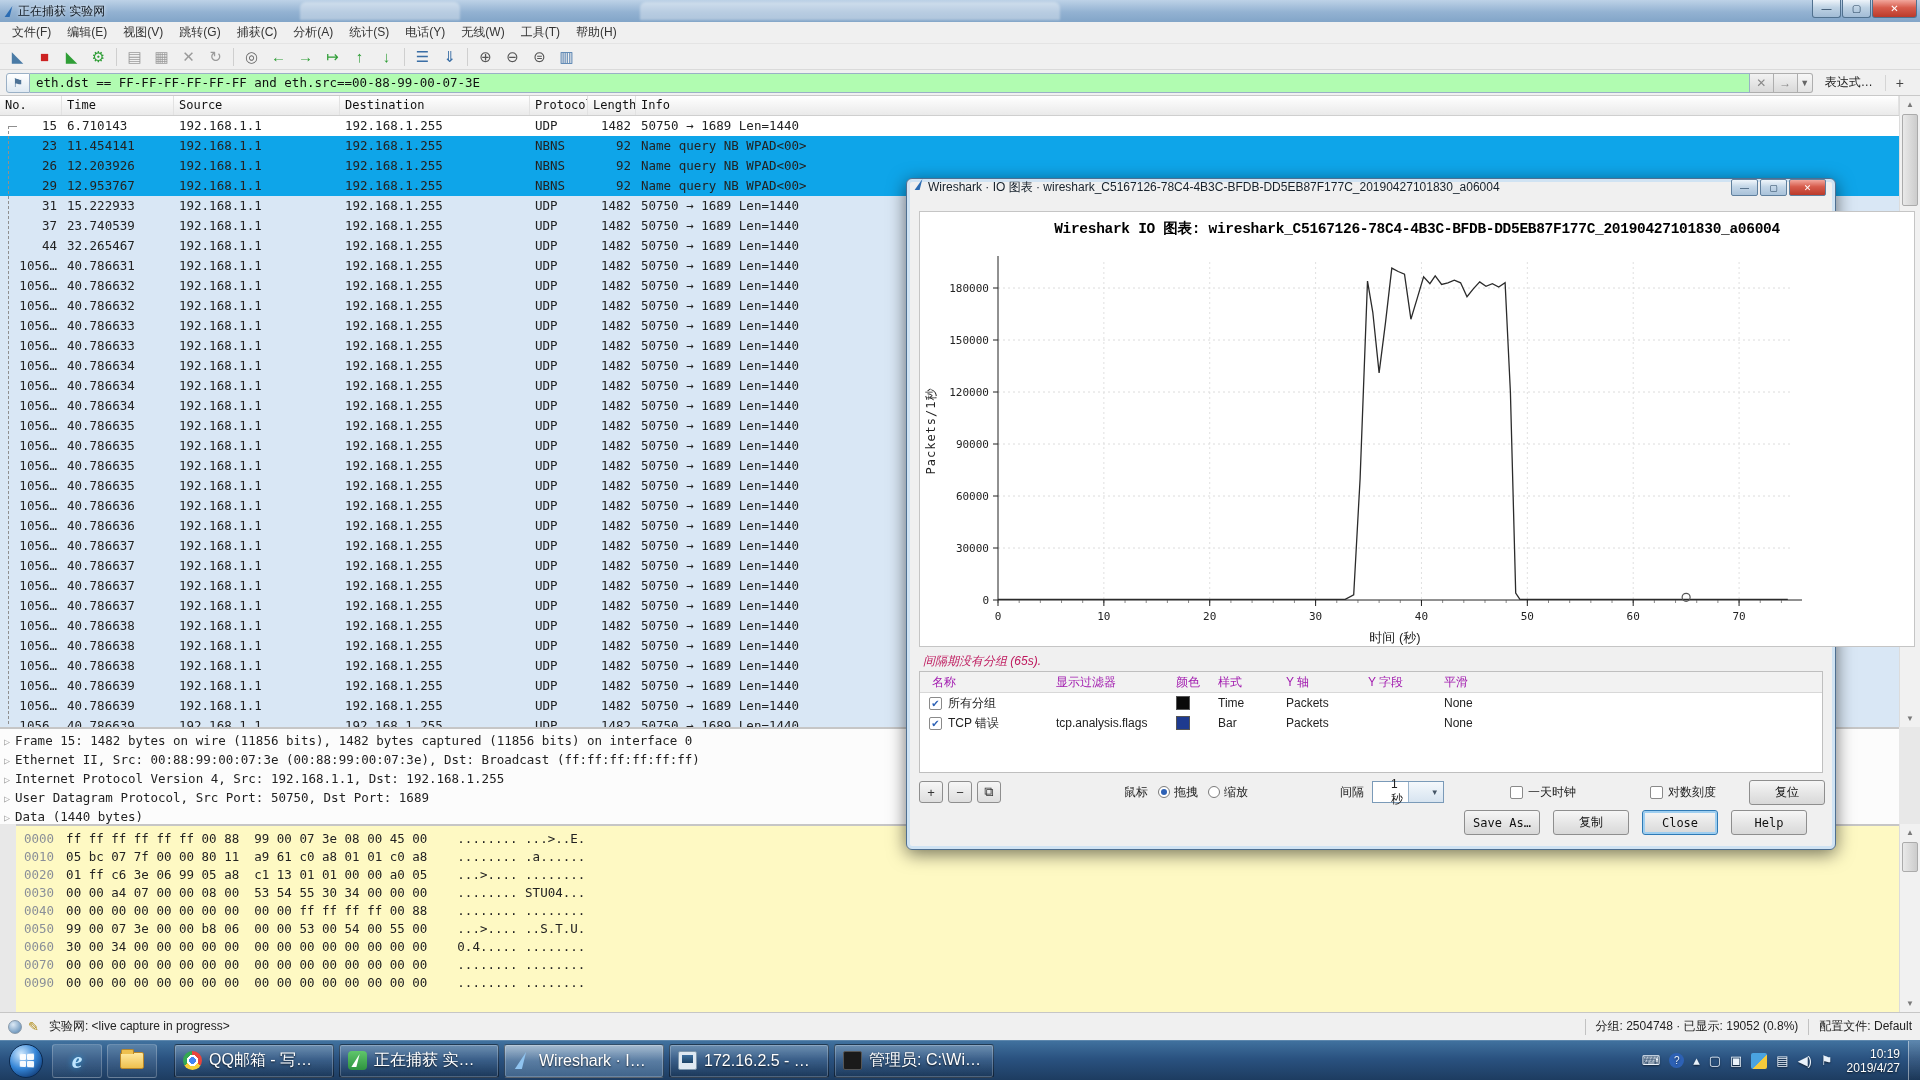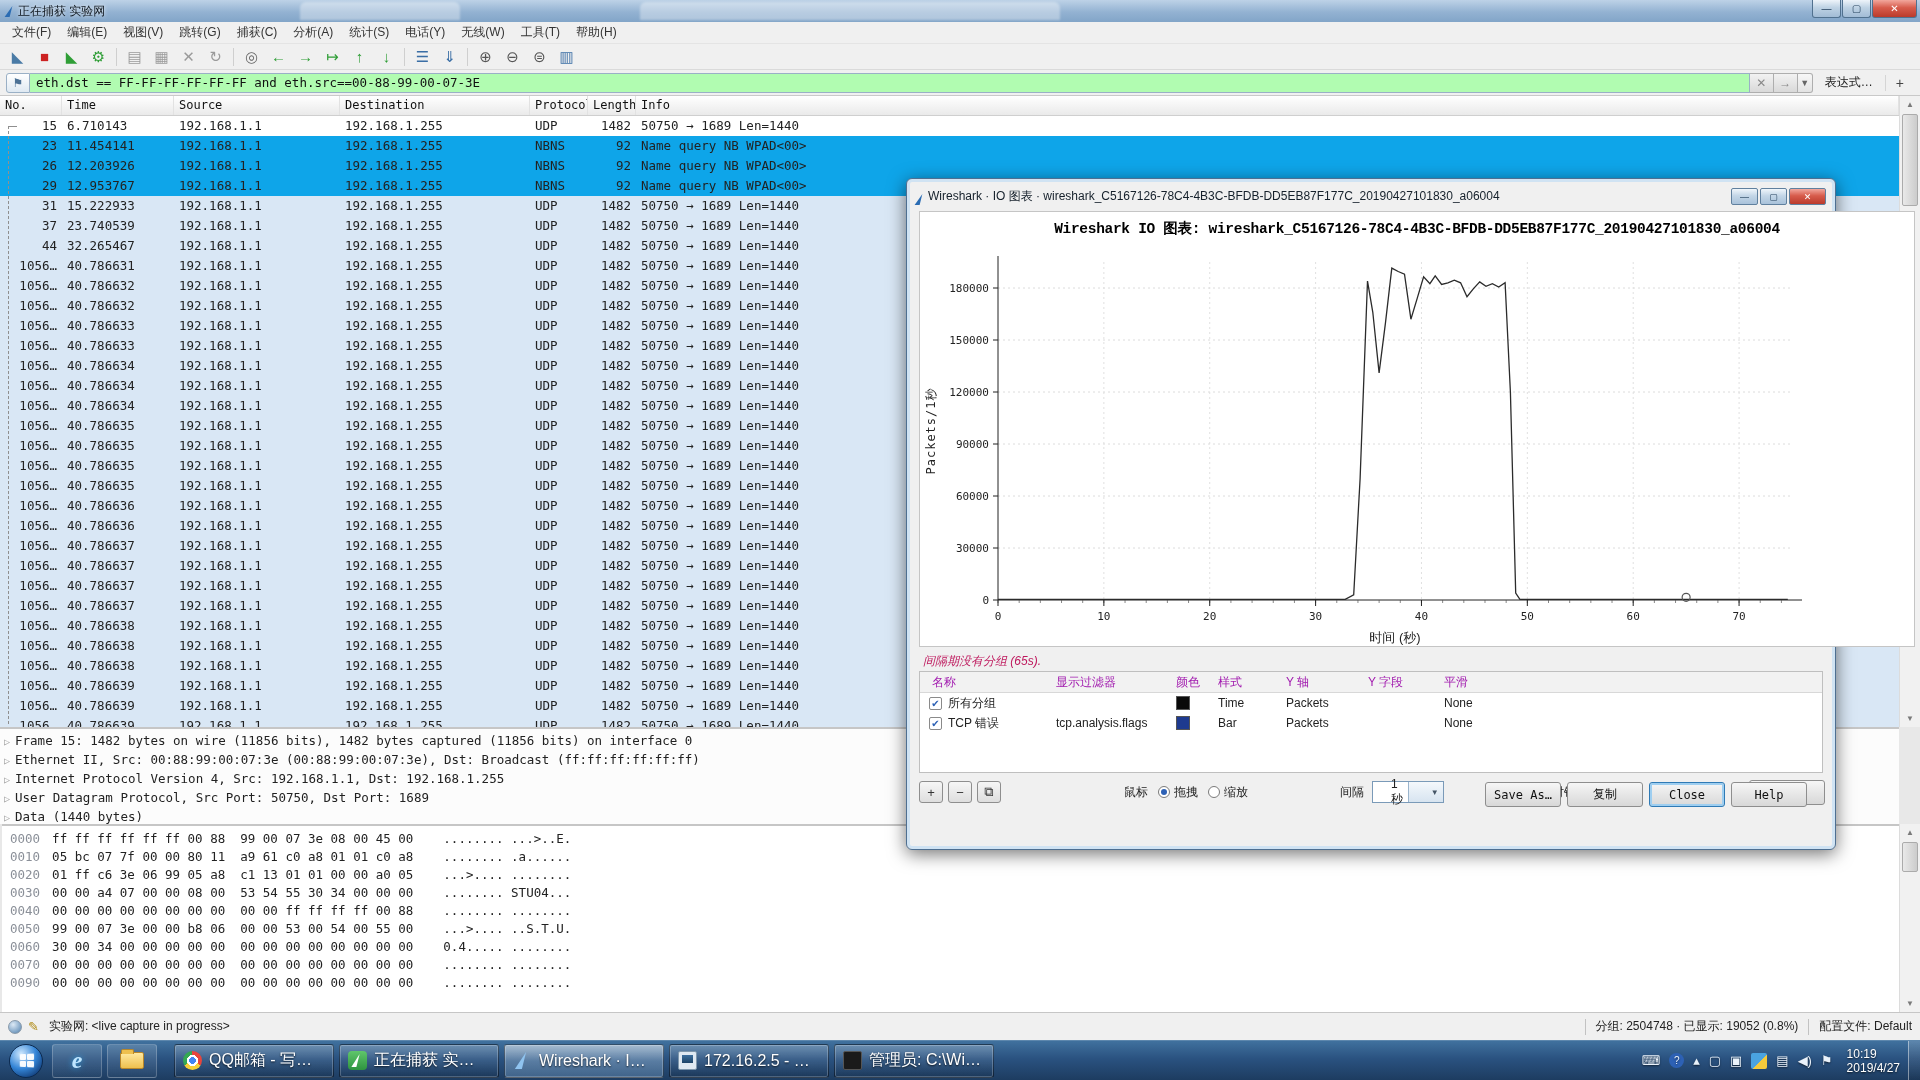--- a/index.html
+++ b/index.html
@@ -36,33 +36,33 @@
 .bg-white{background:#fff}.bg-yellow{background:#0ea5e9}.bg-blue{background:#d9e7f5}
 #tree-corner{position:absolute;left:8px;top:126px;width:9px;height:1px;background:#8f8f8f}
 #tree-line{position:absolute;left:8px;top:126px;height:598px;width:0;border-left:1px dashed #8f8f8f}
 .vscroll{position:absolute;right:0;width:21px;background:#f1f1f1;border-left:1px solid #dcdcdc}
 .vs-arrow{height:17px;display:flex;align-items:center;justify-content:center;font-size:8px;color:#7a7a7a;background:#f1f1f1}
 .vs-thumb{position:absolute;left:2px;right:2px;background:linear-gradient(90deg,#e9e9e9,#cccccc);border:1px solid #ababab;border-radius:2px}
 
 #details-pane{position:absolute;top:727px;left:0;width:1899px;height:97px;background:#fcfcfc;border-top:2px solid #c6c6c6;font:12.5px "DejaVu Sans Mono",monospace;padding-top:2px;overflow:hidden}
 .dline{height:19px;line-height:19px;padding-left:4px;white-space:pre}
 .dexp{color:#9a9a9a;margin-right:5px;font-size:10px}
-#hex-pane{position:absolute;top:824px;left:2px;width:1899px;height:188px;background:#ffffff;border-top:2px solid #c6c6c6;font:12.5px "DejaVu Sans Mono",monospace;padding-top:4px;overflow:hidden}
+#hex-pane{position:absolute;top:824px;left:16px;width:1899px;height:188px;background:#fef9c3;border-top:2px solid #c6c6c6;font:12.5px "DejaVu Sans Mono",monospace;padding-top:4px;overflow:hidden}
 .hrow{height:18px;line-height:18px;white-space:pre}
 .hoff{color:#8a8f98;padding:0 12px 0 8px}
 .hascii{padding-left:30px}
 
 #statusbar{position:absolute;top:1012px;left:0;width:1920px;height:28px;background:#f0f0f0;border-top:1px solid #c6c6c6;display:flex;align-items:center;padding:0 8px;color:#222}
 .sb-dot{width:14px;height:14px;border-radius:50%;background:radial-gradient(circle at 35% 30%,#dce9f5,#7aa0c4 70%,#55789c);border:1px solid #8899aa;margin-right:6px}
 .sb-pencil{color:#b08a12;margin-right:10px;font-size:13px}
 #sb-left{flex:1}
 .sb-sep{border-left:1px solid #c2c2c2;margin:0 10px;height:16px}
 
 #io-dialog{position:absolute;left:906px;top:178px;width:930px;height:672px;background:#f0f0f0;border:1px solid #4e6f91;border-radius:6px;box-shadow:0 4px 18px rgba(0,0,0,.55),inset 0 0 0 3px rgba(205,225,242,.95)}
-#dlg-titlebar{height:26px;display:flex;align-items:flex-end;padding:0 9px;font-size:12px;color:#15202b}
+#dlg-titlebar{height:26px;display:flex;align-items:flex-start;padding:0 9px;font-size:12px;color:#15202b}
 #dlg-title{margin-left:7px;white-space:nowrap;overflow:hidden}
 .dwc{width:27px;height:17px;border:1px solid #60809e;background:linear-gradient(#f0f6fb,#c3d6e7 45%,#a9c2da);border-radius:2px;display:flex;align-items:center;justify-content:center;font-size:9px;color:#24405c;margin-left:2px}
 .dwc.close{width:37px;background:linear-gradient(#f2a79d,#d75c4c 45%,#bb3a2b);color:#fff}
 #dlg-controls-right{margin-left:auto;display:flex}
 #chart-panel{position:absolute;left:12px;top:32px;width:996px;height:436px;background:#fff;border:1px solid #c5c5c5}
 #chart-title{position:absolute;left:0;top:7px;width:100%;text-align:center;font:bold 14.5px "Liberation Mono","DejaVu Sans Mono",monospace;color:#000;letter-spacing:-.3px}
 #chart-svg{position:absolute;left:0;top:24px}
 #dlg-hint{position:absolute;left:16px;top:474px;font-style:italic;color:#be185d}
 #graph-table{position:absolute;left:12px;top:492px;width:904px;height:102px;background:#fff;border:1px solid #bfbfbf;font-size:12px}
 .thead,.trow{display:grid;grid-template-columns:132px 120px 42px 68px 82px 76px 1fr;align-items:center}
@@ -76,21 +76,21 @@
 #dlg-controls{position:absolute;left:12px;top:600px;width:906px;height:26px;display:flex;align-items:center;color:#222}
 .sq-btn{width:24px;height:22px;background:linear-gradient(#f6f6f6,#dedede);border:1px solid #8e8e8e;border-radius:3px;display:flex;align-items:center;justify-content:center;font-size:13px;color:#333;margin-right:5px}
 .radio{width:12px;height:12px;border-radius:50%;border:1px solid #7a7a7a;background:#fff;margin:0 4px 0 10px;position:relative;flex:none}
 .radio.sel::after{content:"";position:absolute;left:2px;top:2px;width:6px;height:6px;border-radius:50%;background:#2d61b5}
 .dlg-chk{width:13px;height:13px;border:1px solid #8a8a8a;background:#fff;border-radius:2px;margin-right:5px;flex:none}
 .dropdown{width:72px;height:22px;border:1px solid #7a9ab8;background:#fff;display:flex;align-items:center;margin-left:8px}
 .dropdown span{flex:1;padding-left:18px}
 .dd-caret{width:17px;height:100%;background:linear-gradient(#f4f8fc,#d7e4f0);border-left:1px solid #9ab4cc;display:flex;align-items:center;justify-content:center;font-size:8px;color:#456}
 .w7-btn{min-width:76px;height:25px;background:linear-gradient(#f6f6f6,#e8e8e8 45%,#d8d8d8);border:1px solid #8e8e8e;border-radius:3px;display:flex;align-items:center;justify-content:center;font:12px "DejaVu Sans Mono",monospace;color:#111;padding:0 8px}
 .w7-btn.default{border:1px solid #2f7ab5;box-shadow:0 0 0 2px #9ecef0 inset}
-#dlg-buttons{position:absolute;right:28px;top:603px;display:flex;gap:6px}
+#dlg-buttons{position:absolute;right:28px;top:631px;display:flex;gap:13px}
 #reset-btn{margin-left:auto}
 
 #taskbar{position:absolute;left:0;top:1040px;width:1920px;height:40px;background:linear-gradient(#40719e,#2a5280 45%,#1d3c60);border-top:1px solid #5d87ad;display:flex;align-items:center}
 #start-orb{width:34px;height:34px;border-radius:50%;margin:0 9px;background:radial-gradient(circle at 35% 28%,#cfe9ff,#3384d6 48%,#113a74 85%);border:1px solid #0b2a50;display:flex;align-items:center;justify-content:center;flex:none}
 .orb-flag{width:15px;height:13px;display:grid;grid-template:1fr 1fr/1fr 1fr;gap:1px;transform:perspective(40px) rotateY(-18deg)}
 .orb-flag i{background:rgba(255,255,255,.95);border-radius:1px}
 .task-icon-btn{width:50px;height:34px;border:1px solid rgba(255,255,255,.22);border-radius:3px;background:linear-gradient(rgba(255,255,255,.16),rgba(255,255,255,.03));display:flex;align-items:center;justify-content:center;margin-right:5px;flex:none}
 .ie-e{font:italic bold 24px "Liberation Serif",serif;color:#bfe6ff;text-shadow:0 0 6px #2d9fe0}
 .folder-ic{width:24px;height:17px;background:linear-gradient(#ffe9a0,#eec04e);border:1px solid #b8872a;border-radius:2px;position:relative}
 .folder-ic::before{content:"";position:absolute;left:0;top:-4px;width:11px;height:4px;background:#eec04e;border:1px solid #b8872a;border-bottom:none;border-radius:2px 2px 0 0}
@@ -102,21 +102,21 @@
 .tb-icon.wireshark-green{background:linear-gradient(#5fc66b,#2f9440);border-radius:4px}
 .tb-icon.wireshark-green::after{content:"";position:absolute;left:5px;top:3px;width:0;height:0;border-left:5px solid transparent;border-bottom:13px solid #fff;transform:skewX(-14deg)}
 .tb-icon.wireshark-blue::after{content:"";position:absolute;left:4px;top:1px;width:0;height:0;border-left:7px solid transparent;border-bottom:17px solid #8fc3ef;transform:skewX(-14deg)}
 .tb-icon.rdp{background:#dfe9f2;border:1px solid #7e97ac;border-radius:2px}
 .tb-icon.rdp::after{content:"";position:absolute;left:3px;top:3px;right:3px;bottom:6px;background:linear-gradient(#3d6f9e,#1d4468)}
 .tb-icon.cmd{background:#1a1a1a;border:1px solid #555;border-radius:2px;color:#ddd;font:bold 7px "DejaVu Sans Mono",monospace;display:flex;align-items:center;justify-content:center}
 #tray{margin-left:auto;display:flex;align-items:center;gap:9px;padding-right:6px}
 .tray-icon{color:#eaf2fa;font-size:13px;text-shadow:0 1px 2px rgba(0,0,0,.6)}
 .tray-icon.badge{width:15px;height:15px;border-radius:50%;background:#2d61b5;font-size:10px;display:flex;align-items:center;justify-content:center}
 .tray-icon.ime{width:16px;height:16px;border-radius:2px;background:linear-gradient(135deg,#4aa3e0 55%,#f3c93c 55%)}
-#clock{color:#fff;font-size:12px;line-height:14px;margin:0 8px;text-shadow:0 1px 2px rgba(0,0,0,.7)}
+#clock{color:#fff;text-align:right;font-size:12px;line-height:14px;margin:0 8px;text-shadow:0 1px 2px rgba(0,0,0,.7)}
 #show-desktop{width:12px;height:40px;border-left:1px solid rgba(255,255,255,.45);background:linear-gradient(rgba(255,255,255,.15),rgba(0,0,0,.1))}
 </style>
 </head>
 <body>
 
 <div id="titlebar">
   <span class="ghost" style="left:300px;width:160px"></span>
   <span class="ghost" style="left:640px;width:420px"></span>
   <span class="fin small"></span>
   <span id="win-title">正在捕获 实验网</span>

